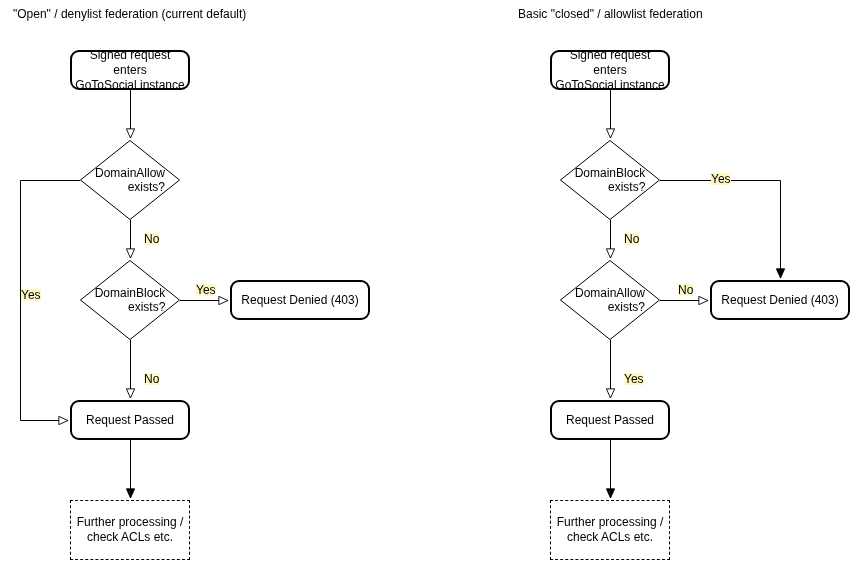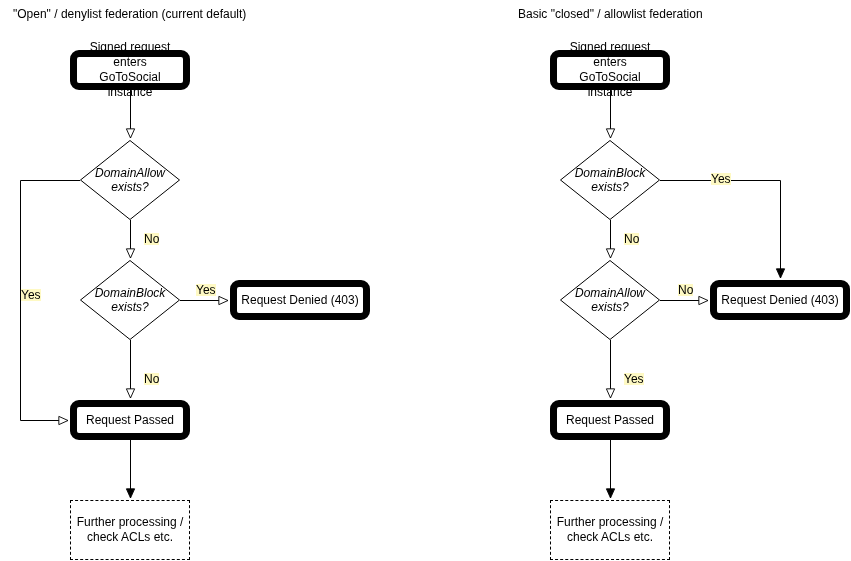--- a/index.html
+++ b/index.html
@@ -24,43 +24,42 @@
     box-sizing: border-box;
     display: flex;
     align-items: center;
     justify-content: center;
     text-align: center;
     font-size: 12px;
     line-height: 15px;
     background: #ffffff;
   }
   .rounded {
-    border: 7px solid #000000;
+    border: 2px solid #000000;
     border-radius: 9px;
   }
   .dashed {
     border: 1px dashed #000000;
   }
   .diamond {
     position: absolute;
     width: 100px;
     height: 80px;
     background: transparent;
   }
   .diamond svg { position: absolute; left: 0; top: 0; }
   .diamond .node-text {
     position: absolute;
     left: 0; top: 0; right: 0; bottom: 0;
     display: flex;
     align-items: center;
     justify-content: center;
-    text-align: center;
+    text-align: right;
     font-size: 12px;
     line-height: 14px;
-    font-style: italic;
   }
   .pre { white-space: pre-line; }
   .edge-label {
     position: absolute;
     font-size: 12px;
     line-height: 12px;
     background: #fef9c3;
     white-space: nowrap;
   }
 </style>

